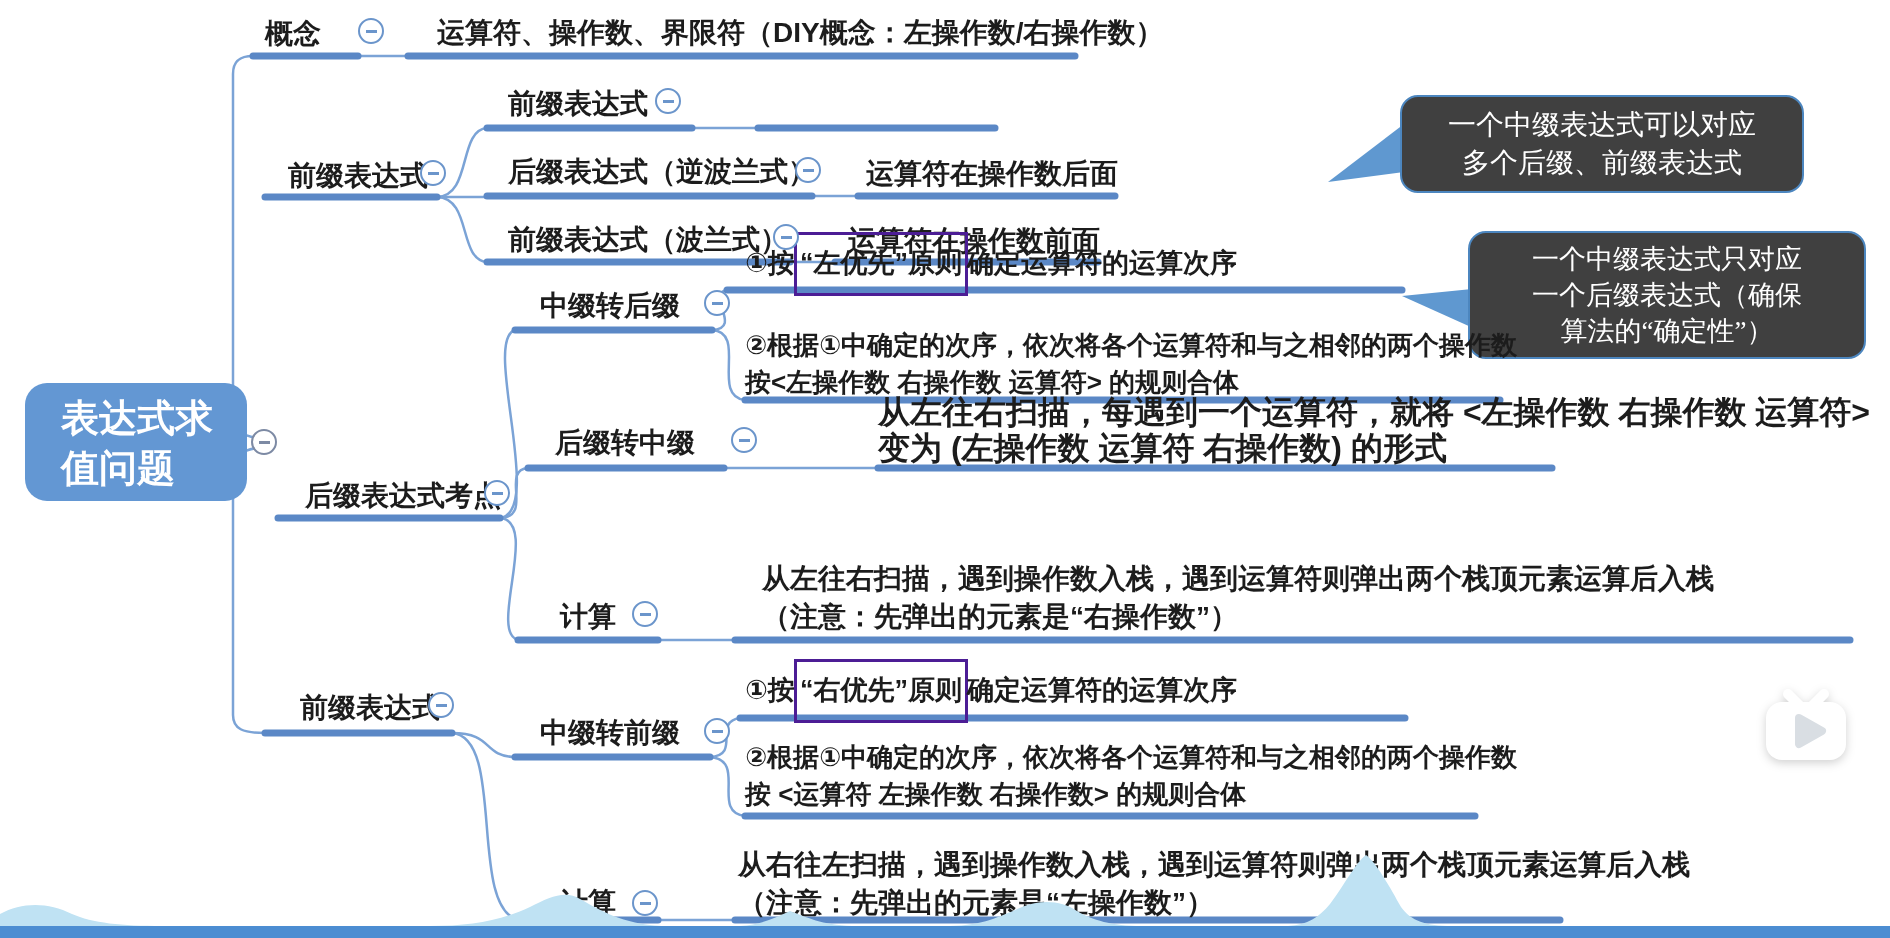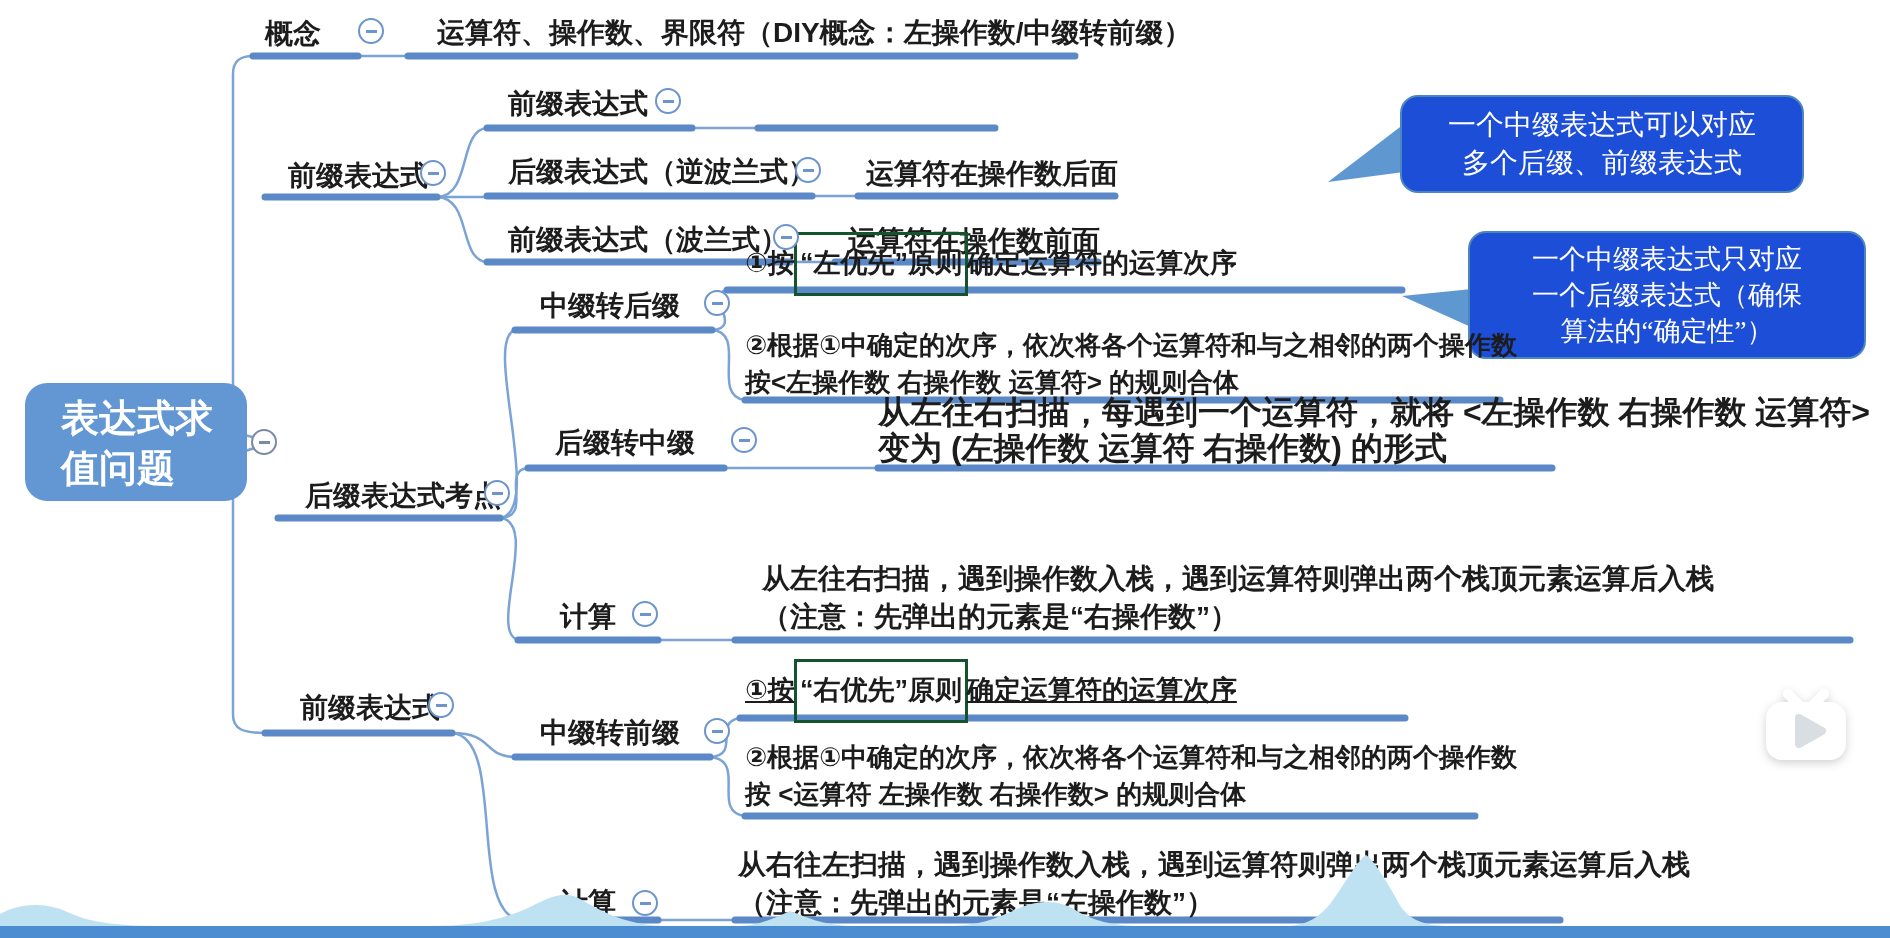--- a/index.html
+++ b/index.html
@@ -17,26 +17,26 @@
   .lh38{line-height:38px;}
   .root-node{position:absolute;left:25px;top:383px;width:222px;height:118px;z-index:2;
              background:#6397d3;border-radius:22px;color:#ffffff;font-size:38px;font-weight:700;
              line-height:50px;padding:10px 0 0 36px;box-sizing:border-box;white-space:pre-line;}
   .minus{position:absolute;z-index:3;width:26px;height:26px;margin:-13px 0 0 -13px;
          border:2.5px solid #6b95cb;border-radius:50%;background:#ffffff;
          display:flex;align-items:center;justify-content:center;box-sizing:border-box;cursor:pointer;}
   .minus i{display:block;width:11px;height:0;border-top:3px solid #6b95cb;}
   .minus.gray{border-color:#7d8aa4;}
   .minus.gray i{border-top-color:#7d8aa4;}
-  .callout{position:absolute;z-index:2;background:#1d4ed8;border:2px solid #4c86bf;border-radius:18px;
+  .callout{position:absolute;z-index:2;background:#404040;border:2px solid #4c86bf;border-radius:18px;
            color:#ffffff;text-align:center;font-family:"Liberation Serif","DejaVu Serif",serif;
            font-weight:400;white-space:pre-line;box-sizing:border-box;}
   .callout.c1{left:1400px;top:95px;width:404px;font-size:28px;line-height:38px;padding:9px 10px;}
   .callout.c2{left:1468px;top:231px;width:398px;font-size:27px;line-height:36px;padding:8px 10px;}
-  .redbox{display:inline-block;border:3px solid #14532d;padding:10px 3px 12px;margin:-10px -1px -12px;}
+  .redbox{display:inline-block;border:3px solid #4c1d95;padding:10px 3px 12px;margin:-10px -1px -12px;}
   .player{position:absolute;left:1758px;top:678px;z-index:5;
           filter:drop-shadow(0 3px 5px rgba(0,0,0,0.18));cursor:pointer;}
 </style>
 </head>
 <body>
 
 <div id="canvas">
 
   <svg class="layer" width="1890" height="938" viewBox="0 0 1890 938">
 
@@ -97,21 +97,21 @@
   <div class="root-node">表达式求
 值问题</div>
   <span class="minus gray" style="left:264px;top:442px;">
       <i></i>
     </span>
 
   <div class="txt t28" style="left:265px;top:15px;">概念</div>
   <span class="minus" style="left:371px;top:31px;">
       <i></i>
     </span>
-  <div class="txt t28" style="left:437px;top:14px;">运算符、操作数、界限符（DIY概念：左操作数/中缀转前缀）</div>
+  <div class="txt t28" style="left:437px;top:14px;">运算符、操作数、界限符（DIY概念：左操作数/右操作数）</div>
 
   <div class="txt t28" style="left:288px;top:157px;">前缀表达式</div>
   <span class="minus" style="left:433px;top:173px;">
       <i></i>
     </span>
 
   <div class="txt t28" style="left:508px;top:85px;">前缀表达式</div>
   <span class="minus" style="left:668px;top:101px;">
       <i></i>
     </span>
@@ -167,21 +167,21 @@
   <div class="txt t28" style="left:300px;top:689px;">前缀表达式</div>
   <span class="minus" style="left:441px;top:705px;">
       <i></i>
     </span>
 
   <div class="txt t28" style="left:540px;top:714px;">中缀转前缀</div>
   <span class="minus" style="left:717px;top:731px;">
       <i></i>
     </span>
 
-  <div class="txt t27" style="left:745px;top:669px;text-decoration:underline;">
+  <div class="txt t27" style="left:745px;top:669px;">
     <span>①按</span><span class="redbox">“右优先”原则</span><span>确定运算符的运算次序</span>
   </div>
   <div class="txt t26 ml lh37" style="left:745px;top:739px;">②根据①中确定的次序，依次将各个运算符和与之相邻的两个操作数
 按 &lt;运算符 左操作数 右操作数&gt; 的规则合体</div>
 
   <div class="txt t28" style="left:560px;top:884px;">计算</div>
   <span class="minus" style="left:645px;top:903px;">
       <i></i>
     </span>
   <div class="txt t28 ml lh38" style="left:738px;top:846px;">从右往左扫描，遇到操作数入栈，遇到运算符则弹出两个栈顶元素运算后入栈

